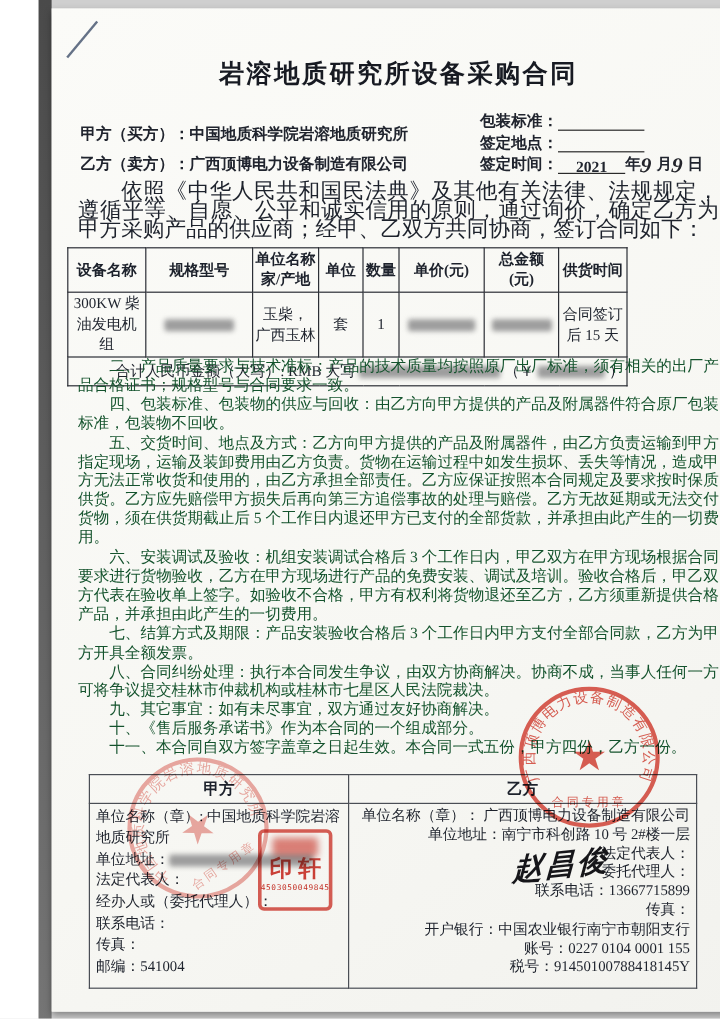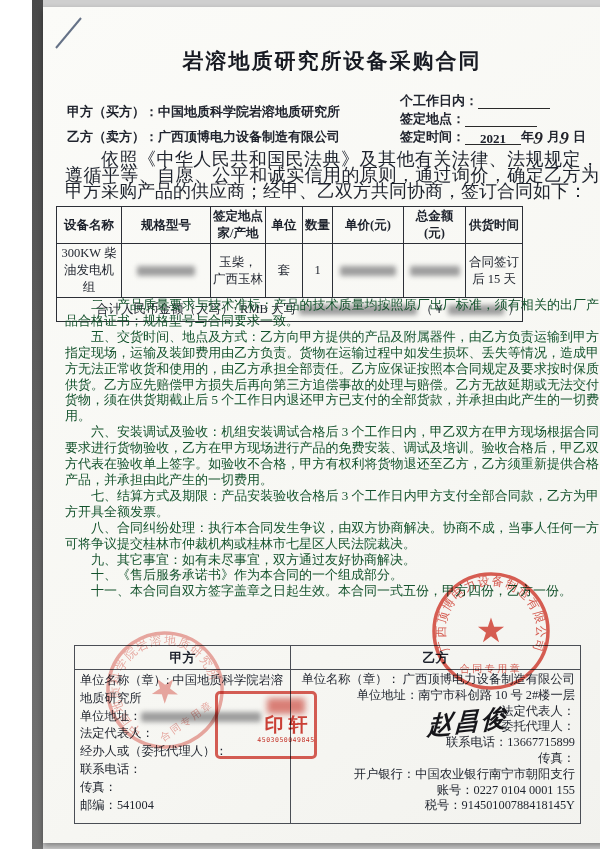--- a/index.html
+++ b/index.html
@@ -30,21 +30,21 @@
   .rd{display:inline-block;background:#9d9d9d;filter:blur(2.4px);height:10px;border-radius:2px;vertical-align:middle;}
   table.sig{border-collapse:collapse;table-layout:fixed;width:506px;font-size:12.3px;color:#1d222c;}
   table.sig td{border:1.2px solid #4a4e55;vertical-align:top;padding:2px 5px;}
   table.sig tr.sh td{text-align:center;font-weight:bold;height:19px;vertical-align:middle;font-size:13px;}
   .cellA{line-height:17.8px;} .cellB{line-height:15.8px;}
   .sigName{position:absolute;left:136px;top:44px;font-size:25px;font-weight:bold;font-style:italic;
            transform:rotate(-6deg) skewX(-8deg);color:#16161a;letter-spacing:2px;}
   .stamp{position:absolute;mix-blend-mode:multiply;pointer-events:none;}
   .sealSq{position:absolute;left:183px;top:691px;width:56px;height:62px;border:3px solid rgba(210,55,45,.8);
           border-radius:5px;display:flex;flex-direction:column;align-items:center;justify-content:flex-start;
-          mix-blend-mode:multiply;padding-left:40px;}
+          mix-blend-mode:multiply;}
   .sealSq .smudge{margin-top:4px;width:38px;height:16px;background:rgba(215,90,80,.75);filter:blur(3px);border-radius:2px;}
   .sealSq .glyphs{font-size:19px;font-weight:bold;color:rgba(205,45,35,.9);letter-spacing:5px;line-height:22px;margin-left:5px;}
   .sealSq .num{font-size:6.5px;color:rgba(200,40,30,.95);letter-spacing:.5px;line-height:8px;font-family:"DejaVu Sans Mono",monospace;}
   svg text{font-family:"Liberation Serif","DejaVu Serif",serif;}
 </style>
 </head>
 <body>
 
 <div class="canvas">
   <div class="edge-left"></div>
@@ -53,21 +53,21 @@
   <svg class="abs" style="left:18px;top:12px;" width="38" height="40">
     <line x1="6" y1="36" x2="31" y2="6" stroke="#40506b" stroke-width="2" opacity="0.8"></line>
   </svg>
 
   <div class="abs title">岩溶地质研究所设备采购合同</div>
 
   <div class="abs hline" style="left:35px;top:103px;">甲方（买方）：中国地质科学院岩溶地质研究所</div>
   <div class="abs hline" style="left:35px;top:128px;">乙方（卖方）：广西顶博电力设备制造有限公司</div>
 
   <div class="abs hline" style="left:368px;top:92px;">
-    <span>个工作日内：</span><span class="blank w72"></span>
+    <span>包装标准：</span><span class="blank w72"></span>
   </div>
   <div class="abs hline" style="left:368px;top:110px;">
     <span>签定地点：</span><span class="blank w72"></span>
   </div>
   <div class="abs hline" style="left:368px;top:128px;">
     <span>签定时间：</span><span class="blank w56">2021</span><span>年</span><span class="hw9">9</span><span>月</span><span class="hw9">9</span><span>日</span>
   </div>
 
   <div class="abs para" style="left:33px;top:151px;width:534px;">
     <p>依照《中华人民共和国民法典》及其他有关法律、法规规定，遵循平等、自愿、公平和诚实信用的原则，通过询价，确定乙方为甲方采购产品的供应商；经甲、乙双方共同协商，签订合同如下：</p>
@@ -81,21 +81,21 @@
         <col style="width:37px">
         <col style="width:30px">
         <col style="width:71px">
         <col style="width:62px">
         <col style="width:57px">
       </colgroup>
     <tbody>
         <tr class="th">
       <td class="pre">设备名称</td>
       <td class="pre">规格型号</td>
-      <td class="pre">签定地点
+      <td class="pre">单位名称
 家/产地</td>
       <td class="pre">单位</td>
       <td class="pre">数量</td>
       <td class="pre">单价(元)</td>
       <td class="pre">总金额(元)</td>
       <td class="pre">供货时间</td>
     </tr>
     <tr class="dr">
       <td class="pre">300KW 柴
 油发电机组</td>
@@ -116,20 +116,21 @@
         <span>（￥</span>
         <span class="rd" style="width:56px;"></span>
         <span>）</span>
       </td>
     </tr>
   </tbody>
     </table>
 
   <div class="abs clauses" style="left:33px;top:297px;width:534px;">
     <p>二、产品质量要求与技术准标：产品的技术质量均按照原厂出厂标准，须有相关的出厂产品合格证书；规格型号与合同要求一致。</p>
+    <p>四、包装标准、包装物的供应与回收：由乙方向甲方提供的产品及附属器件符合原厂包装标准，包装物不回收。</p>
     <p>五、交货时间、地点及方式：乙方向甲方提供的产品及附属器件，由乙方负责运输到甲方指定现场，运输及装卸费用由乙方负责。货物在运输过程中如发生损坏、丢失等情况，造成甲方无法正常收货和使用的，由乙方承担全部责任。乙方应保证按照本合同规定及要求按时保质供货。乙方应先赔偿甲方损失后再向第三方追偿事故的处理与赔偿。乙方无故延期或无法交付货物，须在供货期截止后 5 个工作日内退还甲方已支付的全部货款，并承担由此产生的一切费用。</p>
     <p>六、安装调试及验收：机组安装调试合格后 3 个工作日内，甲乙双方在甲方现场根据合同要求进行货物验收，乙方在甲方现场进行产品的免费安装、调试及培训。验收合格后，甲乙双方代表在验收单上签字。如验收不合格，甲方有权利将货物退还至乙方，乙方须重新提供合格产品，并承担由此产生的一切费用。</p>
     <p>七、结算方式及期限：产品安装验收合格后 3 个工作日内甲方支付全部合同款，乙方为甲方开具全额发票。</p>
     <p>八、合同纠纷处理：执行本合同发生争议，由双方协商解决。协商不成，当事人任何一方可将争议提交桂林市仲裁机构或桂林市七星区人民法院裁决。</p>
     <p>九、其它事宜：如有未尽事宜，双方通过友好协商解决。</p>
     <p>十、《售后服务承诺书》作为本合同的一个组成部分。</p>
     <p>十一、本合同自双方签字盖章之日起生效。本合同一式五份，甲方四份，乙方一份。</p>
   </div>
 
   <table class="sig abs" style="left:42px;top:645px;">

